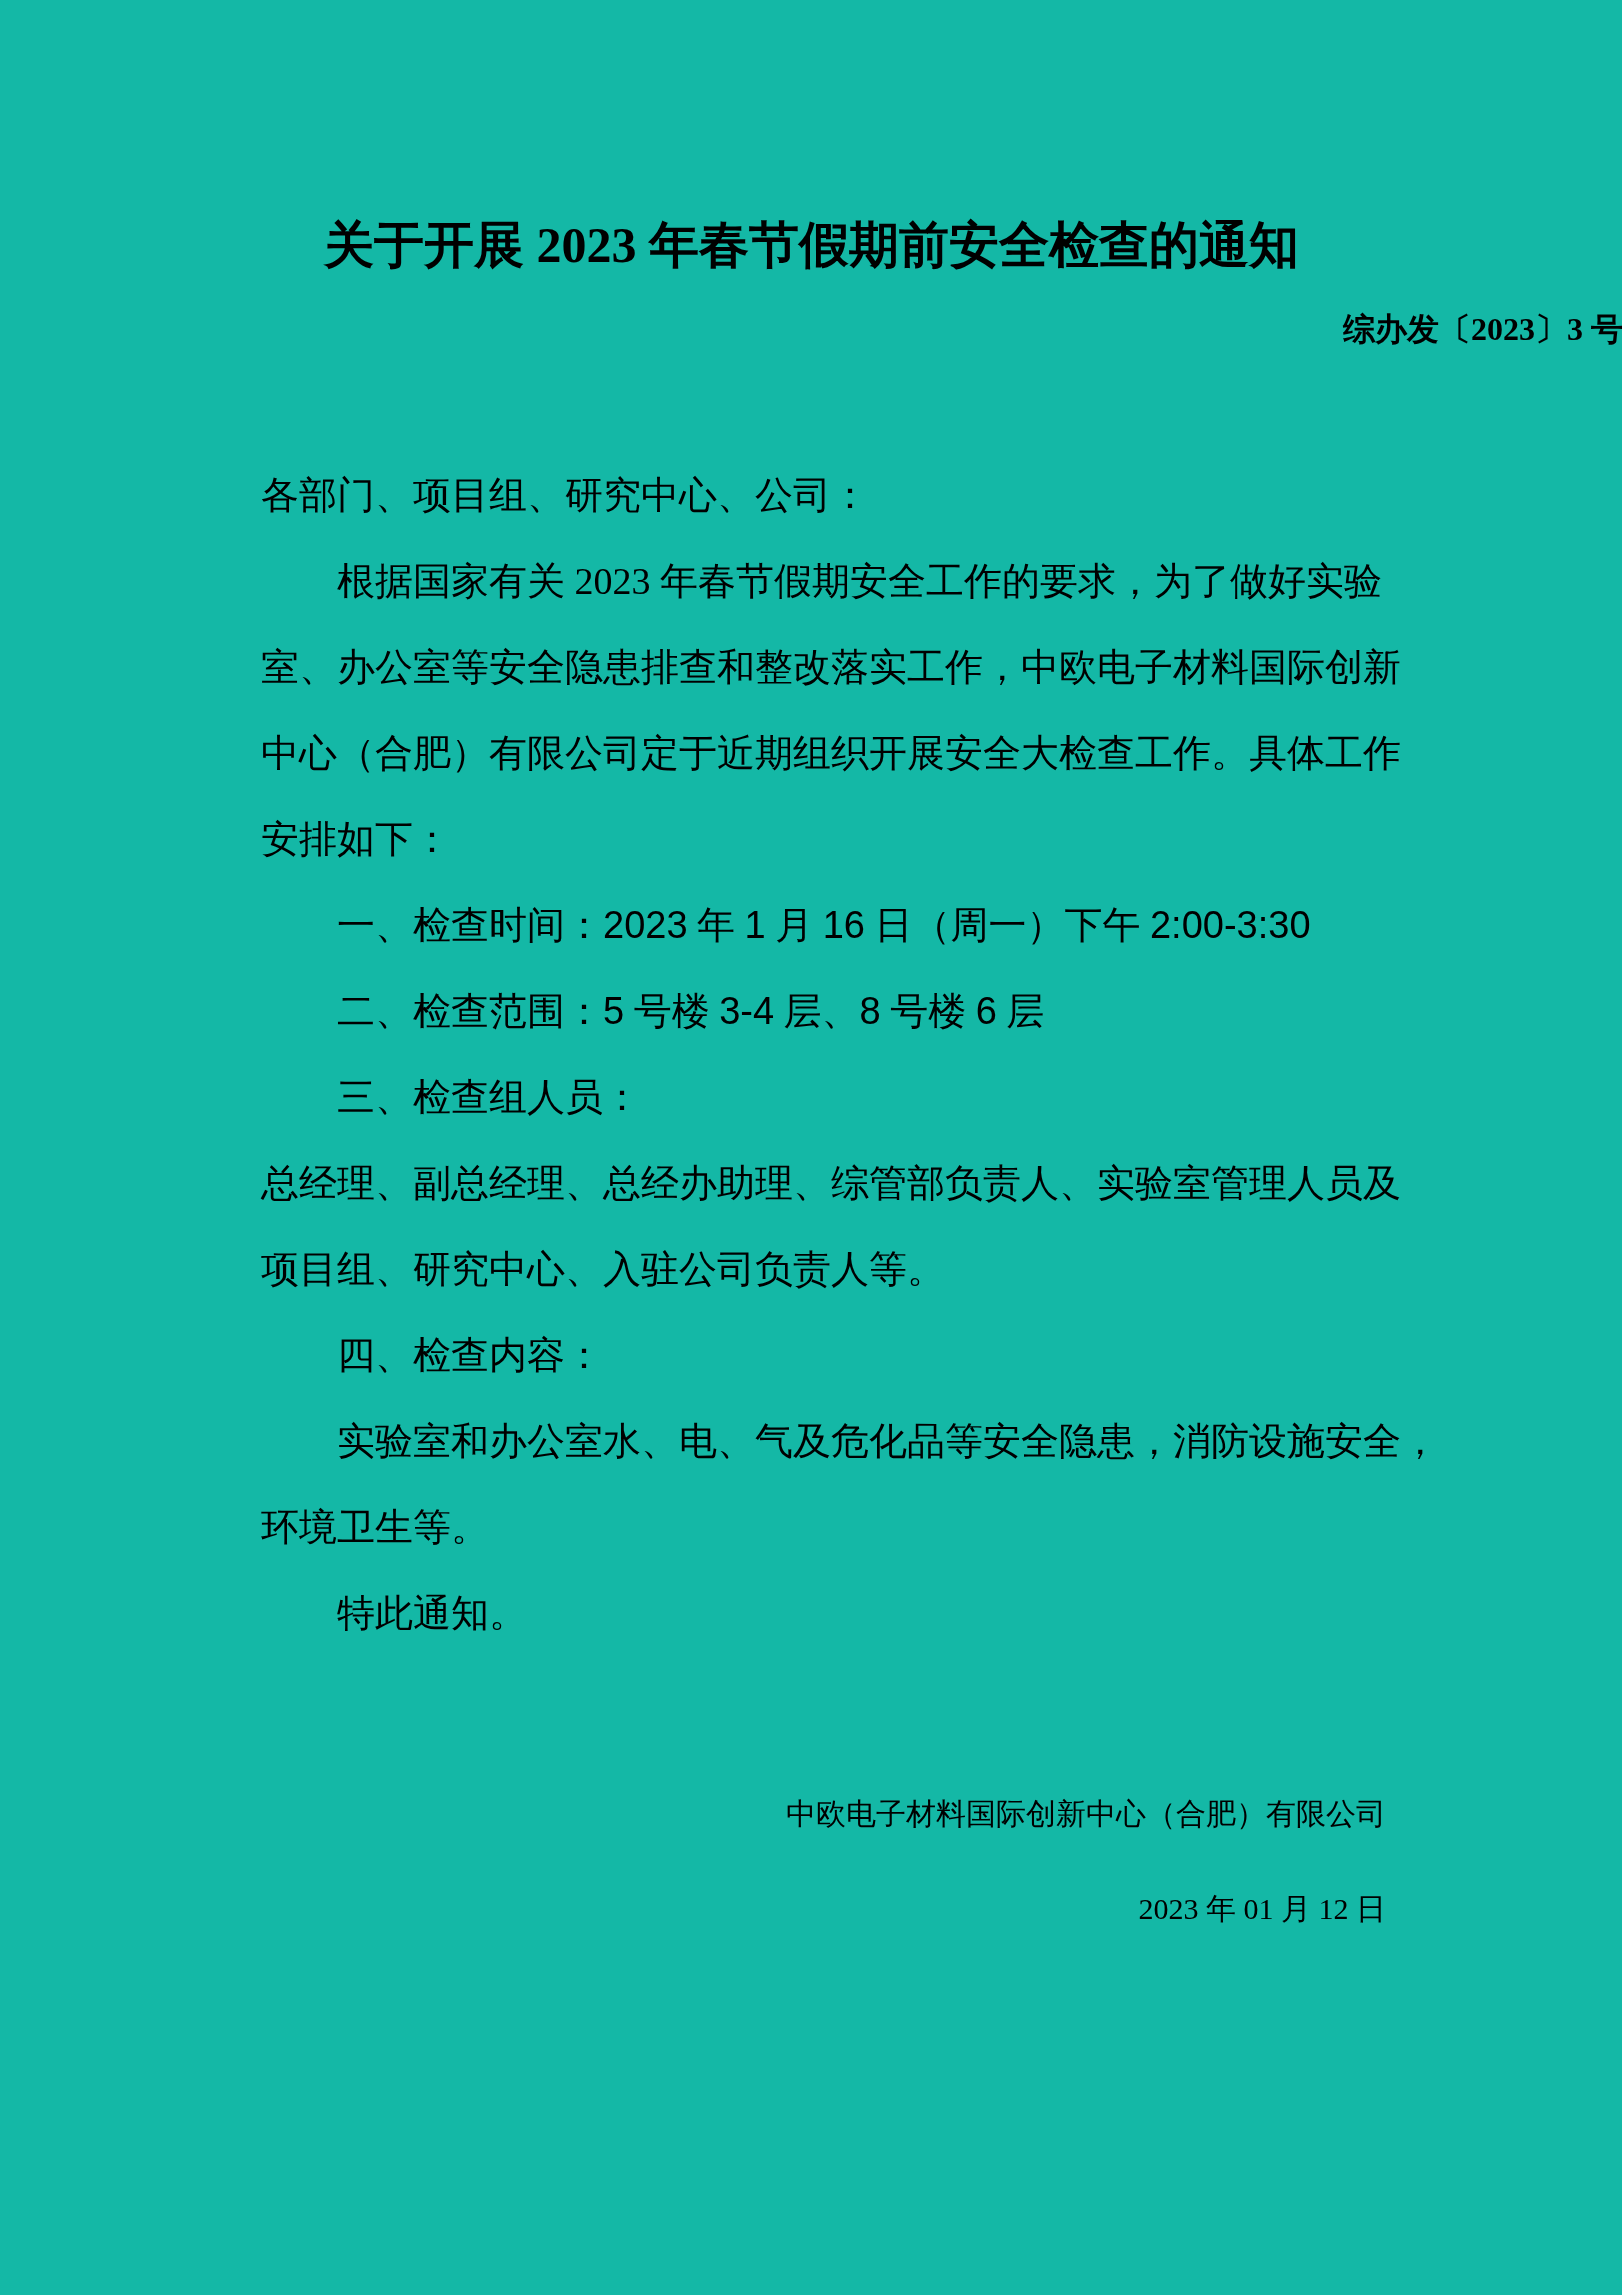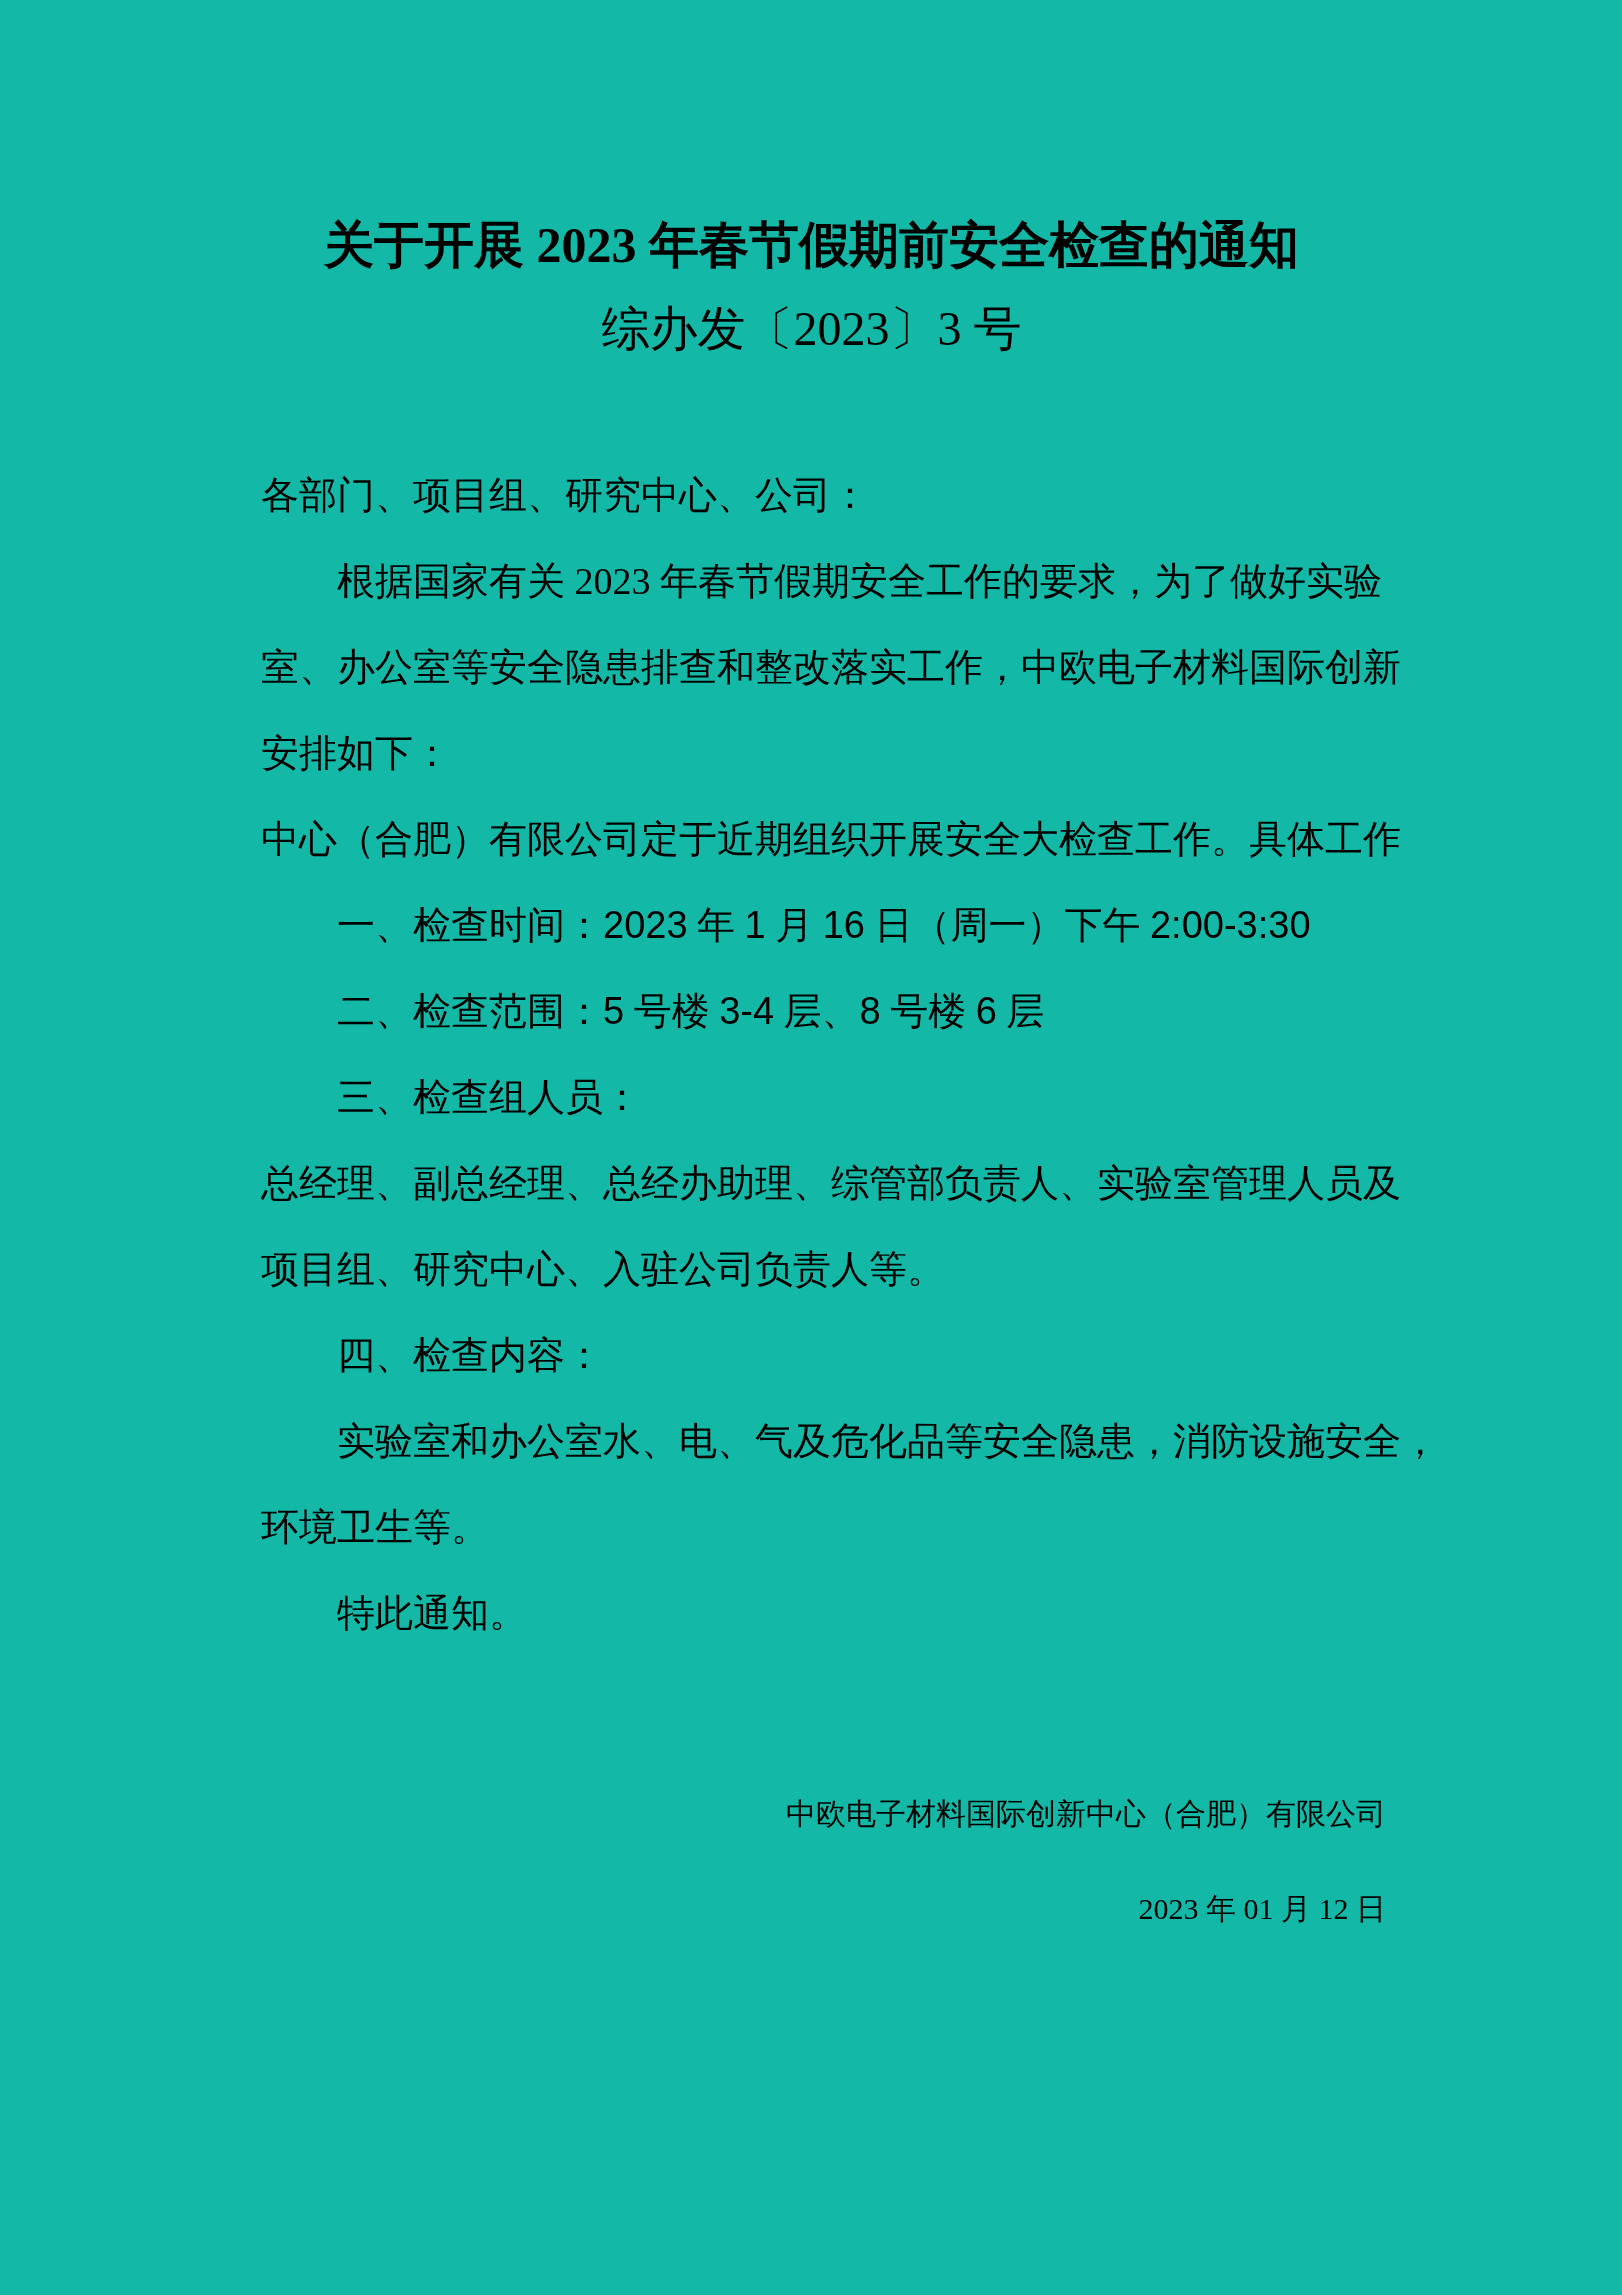--- a/index.html
+++ b/index.html
@@ -25,24 +25,25 @@
     font-size: 50px;
     font-weight: bold;
     line-height: 56px;
     white-space: nowrap;
   }
   .doc-number {
     position: absolute;
     top: 306px;
     left: 0;
     width: 100%;
-    text-align: center;
-    font-size: 48px;
+    text-align: right;
+    font-size: 32px;
     line-height: 46px;
     white-space: nowrap;
+    font-weight: bold;
   }
   .body-lines {
     position: absolute;
     top: 452px;
     left: 261px;
     width: 1152px;
     font-size: 38px;
     line-height: 86px;
   }
   .line {
@@ -78,22 +79,22 @@
 <div class="page">
 
   <div class="doc-title">关于开展 2023 年春节假期前安全检查的通知</div>
 
   <div class="doc-number">综办发〔2023〕3 号</div>
 
   <div class="body-lines">
       <div class="line"><span class="cn-text">各部门、项目组、研究中心、公司：</span></div>
       <div class="line indent"><span class="cn-text">根据国家有关 2023 年春节假期安全工作的要求，为了做好实验</span></div>
       <div class="line"><span class="cn-text">室、办公室等安全隐患排查和整改落实工作，中欧电子材料国际创新</span></div>
+      <div class="line"><span class="cn-text">中心（合肥）有限公司定于近期组织开展安全大检查工作。具体工作</span></div>
       <div class="line"><span class="cn-text">安排如下：</span></div>
-      <div class="line"><span class="cn-text">中心（合肥）有限公司定于近期组织开展安全大检查工作。具体工作</span></div>
       <div class="line indent"><span class="cn-text">一、检查时间：</span><span class="num-sans">2023</span><span class="cn-text"> 年 </span><span class="num-sans">1</span><span class="cn-text"> 月 </span><span class="num-sans">16</span><span class="cn-text"> 日（周一）下午 </span><span class="num-sans">2:00-3:30</span></div>
       <div class="line indent"><span class="cn-text">二、检查范围：</span><span class="num-sans">5</span><span class="cn-text"> 号楼 </span><span class="num-sans">3-4</span><span class="cn-text"> 层、</span><span class="num-sans">8</span><span class="cn-text"> 号楼 </span><span class="num-sans">6</span><span class="cn-text"> 层</span></div>
       <div class="line indent"><span class="cn-text">三、检查组人员：</span></div>
       <div class="line"><span class="cn-text">总经理、副总经理、总经办助理、综管部负责人、实验室管理人员及</span></div>
       <div class="line"><span class="cn-text">项目组、研究中心、入驻公司负责人等。</span></div>
       <div class="line indent"><span class="cn-text">四、检查内容：</span></div>
       <div class="line indent"><span class="cn-text">实验室和办公室水、电、气及危化品等安全隐患，消防设施安全，</span></div>
       <div class="line"><span class="cn-text">环境卫生等。</span></div>
       <div class="line indent"><span class="cn-text">特此通知。</span></div>
     </div>

